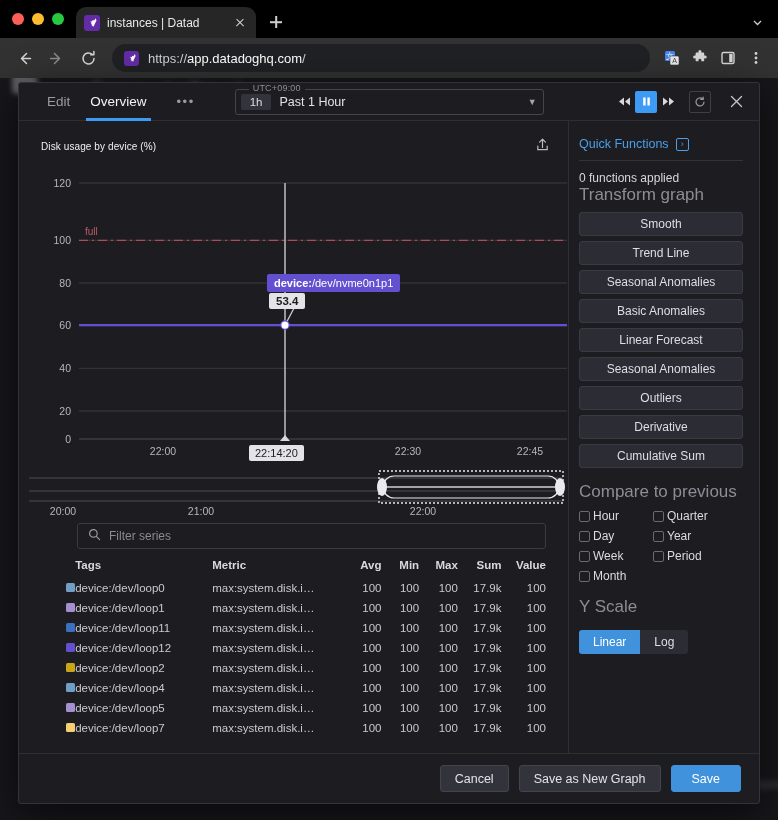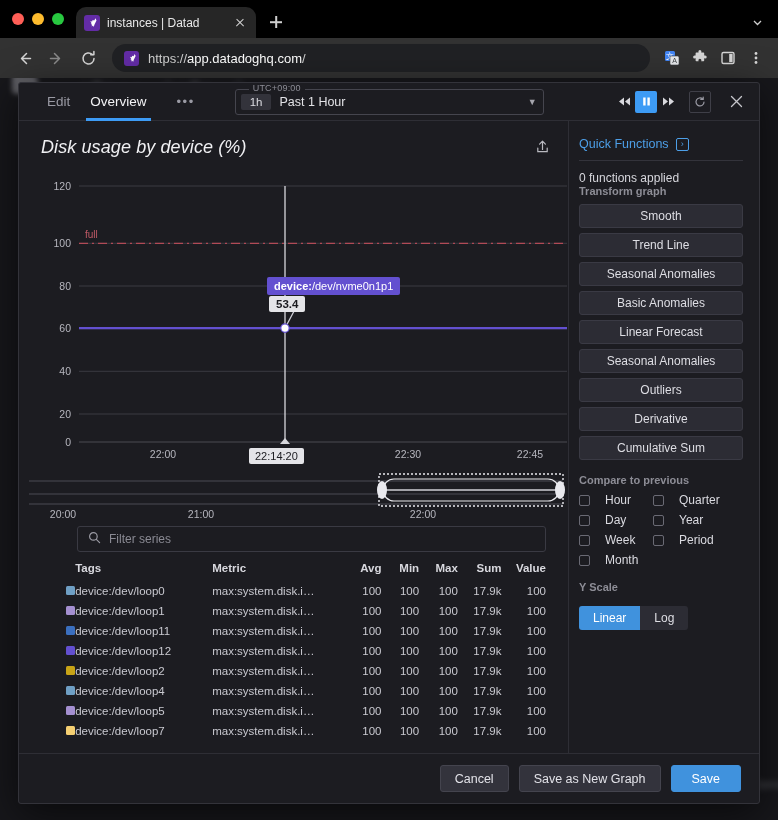--- a/index.html
+++ b/index.html
@@ -133,21 +133,21 @@
   .pbtn.close { margin-left:12px; width:26px; height:26px; color:#c6c6cc; font-size:16px;}
 
   .modal-body { flex:1; display:flex; min-height:0; }
   .left-pane {
     flex:1; min-width:0; display:flex; flex-direction:column;
     border-right:1px solid #2e2e35;
   }
   .graph-title-row {
     display:flex; align-items:center; padding:16px 18px 4px 22px;
   }
-  .graph-title { font-size:18px; color:#f0f0f3; letter-spacing:.1px;font-style:italic; }
+  .graph-title { font-size:10px; color:#f0f0f3; letter-spacing:.1px; }
   .share-icon { margin-left:auto; color:#b9b9c0; }
 
   
   .chart-wrap { position:relative; height:300px; margin:8px 14px 0 4px; }
   .chart-svg { display:block; }
 
   .tooltip-tag {
     position:absolute; background:#6350d0; color:#fff; font-size:11px;
     padding:3px 7px; border-radius:2px; white-space:nowrap;
   }
@@ -202,30 +202,30 @@
   .right-pane { width:190px; flex:0 0 190px; padding:16px 16px 0 10px; }
   .qf-head { display:flex; align-items:center; gap:7px; }
   .qf-title { color:#4d9fe8; font-size:12.5px; }
   .qf-icon {
     width:13px; height:13px; border:1px solid #4d9fe8; border-radius:2px;
     display:flex; align-items:center; justify-content:center;
     color:#4d9fe8; font-size:9px; line-height:1;
   }
   .qf-rule { height:1px; background:#33333b; margin:9px 0 10px; }
   .qf-applied { font-size:12px; color:#d7d7dd; margin-bottom:0; }
-  .sec-label { font-size:11px; color:#8d8d96; margin-bottom:7px;font-weight:bold; }
+  .sec-label { font-size:17px; color:#8d8d96; margin-bottom:7px; }
   .fbtn {
     display:block; width:100%; height:24px; background:#2c2c34;
     border:1px solid #3a3a44; border-radius:3px; color:#dedee4; font-size:12px;
     margin-bottom:5px; text-align:center; line-height:22px;
   }
   .cmp-grid {
     display:grid; grid-template-columns:74px 1fr; row-gap:6px; margin-bottom:4px;
   }
-  .cb-item { display:flex; align-items:center; gap:15px; }
+  .cb-item { display:flex; align-items:center; gap:3px; }
   .cb {
     width:11px; height:11px; border:1px solid #6a6a74; border-radius:2px;
     flex:0 0 11px; background:transparent;
   }
   .cb-label { font-size:12px; color:#dadae0; }
   .yscale-wrap { margin-top:14px; }
   .seg { display:inline-flex; border-radius:3px; overflow:hidden; margin-top:6px; }
   .seg > div {
     height:24px; padding:0 14px; display:flex; align-items:center;
     font-size:12px; background:#2c2c34; color:#dedee4;

